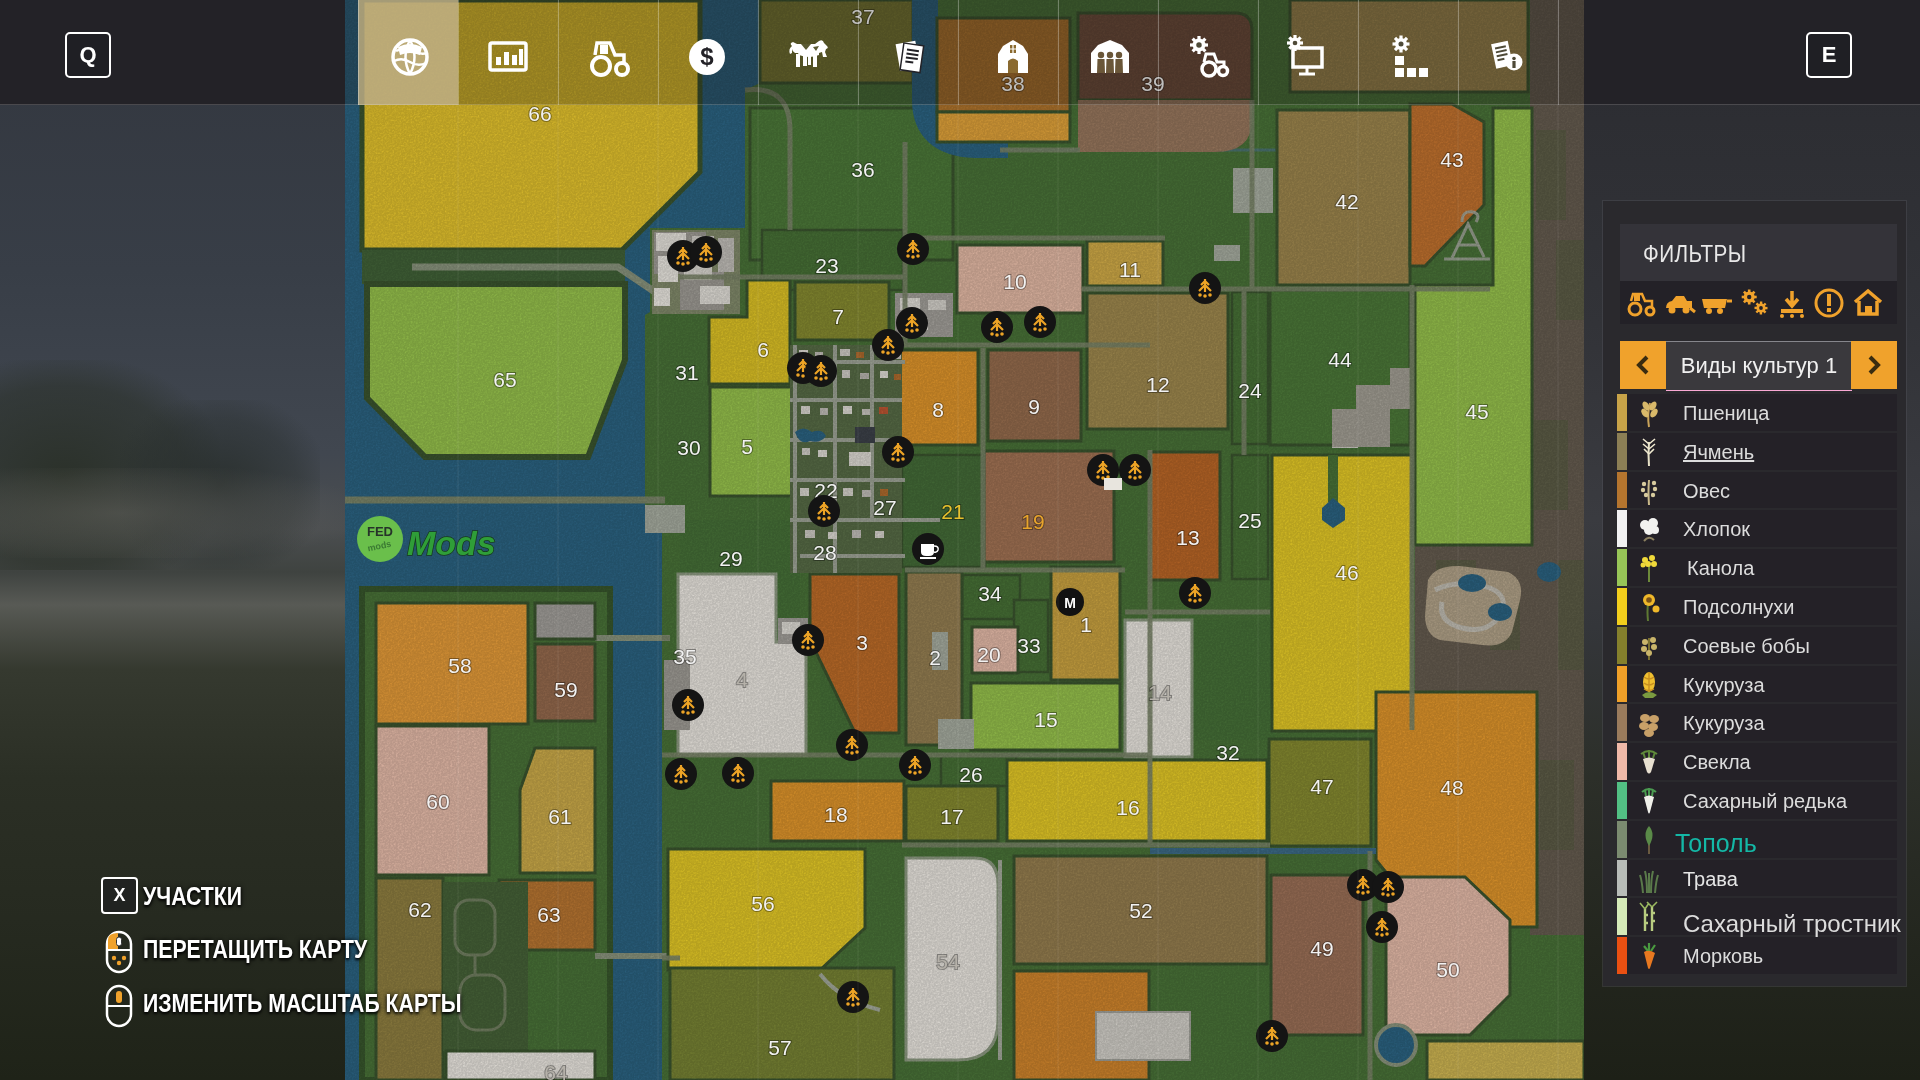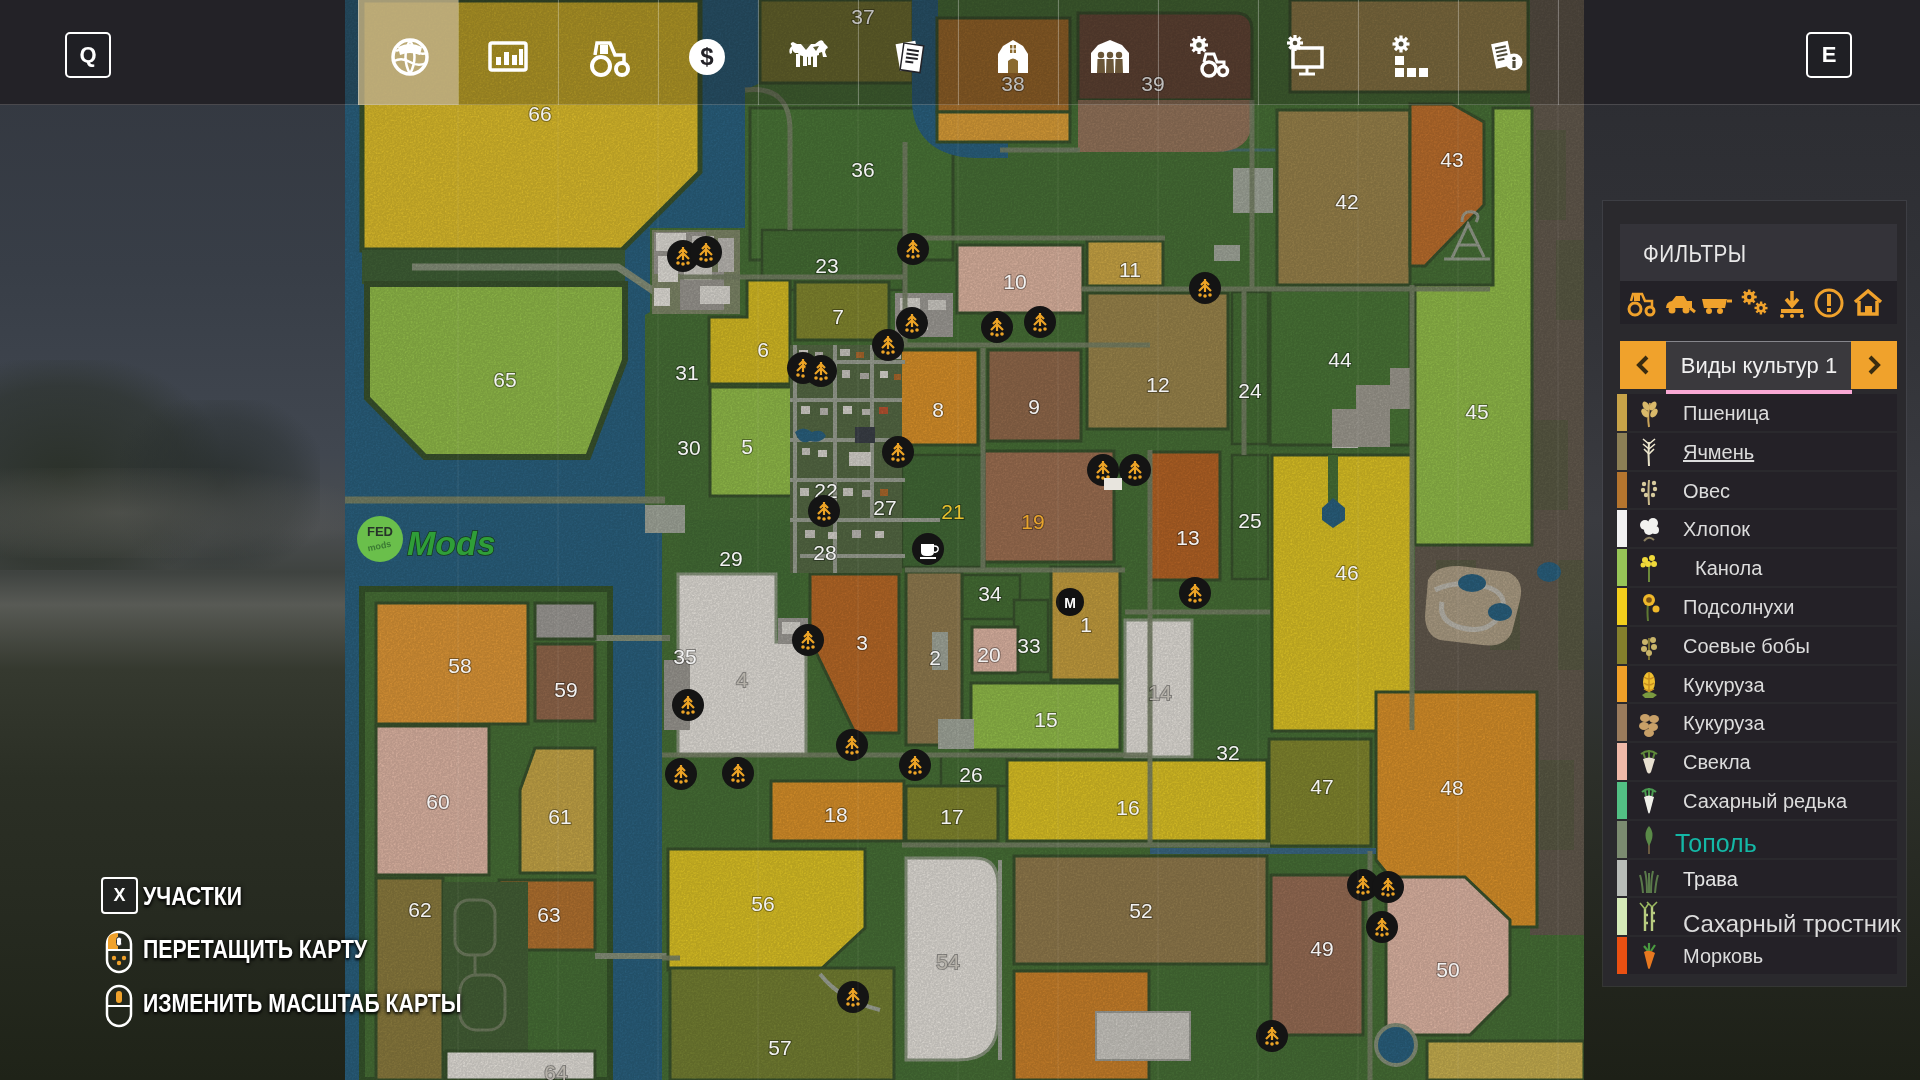--- a/index.html
+++ b/index.html
@@ -866,21 +866,21 @@
           <path d="M8 15 V28 H26 V15" stroke="#f0a22c" stroke-width="3.5" fill="none"></path>
           <rect x="14" y="20" width="7" height="8" fill="#f0a22c"></rect>
         </svg></div>
 
 <div class="abs" style="left:17px;top:140px;width:46px;height:48px;background:#f0a22c;display:flex;align-items:center;justify-content:center;">
         <svg width="18" height="22" viewBox="0 0 18 22">
           <path d="M13 3 L5 11 L13 19" stroke="#3a2c10" stroke-width="4" fill="none"></path>
         </svg>
       </div>
 
-<div class="abs" style="left:63px;top:140px;width:186px;height:48px;background:#3a393d;border-top:1px solid #86868c;border-bottom:7px solid #f9a8d4;display:flex;align-items:center;justify-content:center;color:#f0f0f0;font-size:22px;">Виды культур 1</div>
+<div class="abs" style="left:63px;top:140px;width:186px;height:48px;background:#3a393d;border-top:1px solid #86868c;border-bottom:1px solid #f9a8d4;display:flex;align-items:center;justify-content:center;color:#f0f0f0;font-size:22px;">Виды культур 1</div>
 
 <div class="abs" style="left:248px;top:140px;width:46px;height:48px;background:#f0a22c;display:flex;align-items:center;justify-content:center;">
         <svg width="18" height="22" viewBox="0 0 18 22">
           <path d="M5 3 L13 11 L5 19" stroke="#3a2c10" stroke-width="4" fill="none"></path>
         </svg>
       </div>
 
 <div class="abs" style="left:14px;top:193.0px;width:280px;height:36.8px;background:#242127;"></div>
       <div class="abs" style="left:14px;top:193.0px;width:10px;height:36.8px;background:#c8a348;"></div>
       <div class="abs" style="left:33px;top:196.0px;width:26px;height:32px;"><svg width="26" height="32" viewBox="0 0 26 32">
@@ -937,21 +937,21 @@
       <div class="abs" style="left:33px;top:351.2px;width:26px;height:32px;"><svg width="26" height="32" viewBox="0 0 26 32">
           <path d="M13 30 V12" stroke="#6d8a3a" stroke-width="2"></path>
           <g fill="#f0d93a">
             <circle cx="9" cy="8" r="3"></circle>
             <circle cx="16" cy="6" r="3"></circle>
             <circle cx="12" cy="12" r="3"></circle>
             <circle cx="18" cy="12" r="3"></circle>
             <circle cx="7" cy="13" r="2.5"></circle>
           </g>
         </svg></div>
-      <div class="abs" style="left:92px;top:356.2px;font-size:20px;color:#dcdcdc;text-align:center;">Канола</div>
+      <div class="abs" style="left:84px;top:356.2px;font-size:20px;color:#dcdcdc;text-align:center;">Канола</div>
 
 <div class="abs" style="left:14px;top:387.0px;width:280px;height:36.8px;background:#242127;"></div>
       <div class="abs" style="left:14px;top:387.0px;width:10px;height:36.8px;background:#f2ce1c;"></div>
       <div class="abs" style="left:33px;top:390.0px;width:26px;height:32px;"><svg width="26" height="32" viewBox="0 0 26 32">
           <path d="M12 30 Q11 20 12 13" stroke="#5f7a33" stroke-width="2" fill="none"></path>
           <circle cx="13" cy="9" r="6" fill="#f0b82a"></circle>
           <circle cx="13" cy="9" r="2.8" fill="#7a5218"></circle>
           <circle cx="20" cy="18" r="3.5" fill="#f0b82a"></circle>
         </svg></div>
       <div class="abs" style="left:80px;top:395.0px;font-size:20px;color:#dcdcdc;">Подсолнухи</div>

